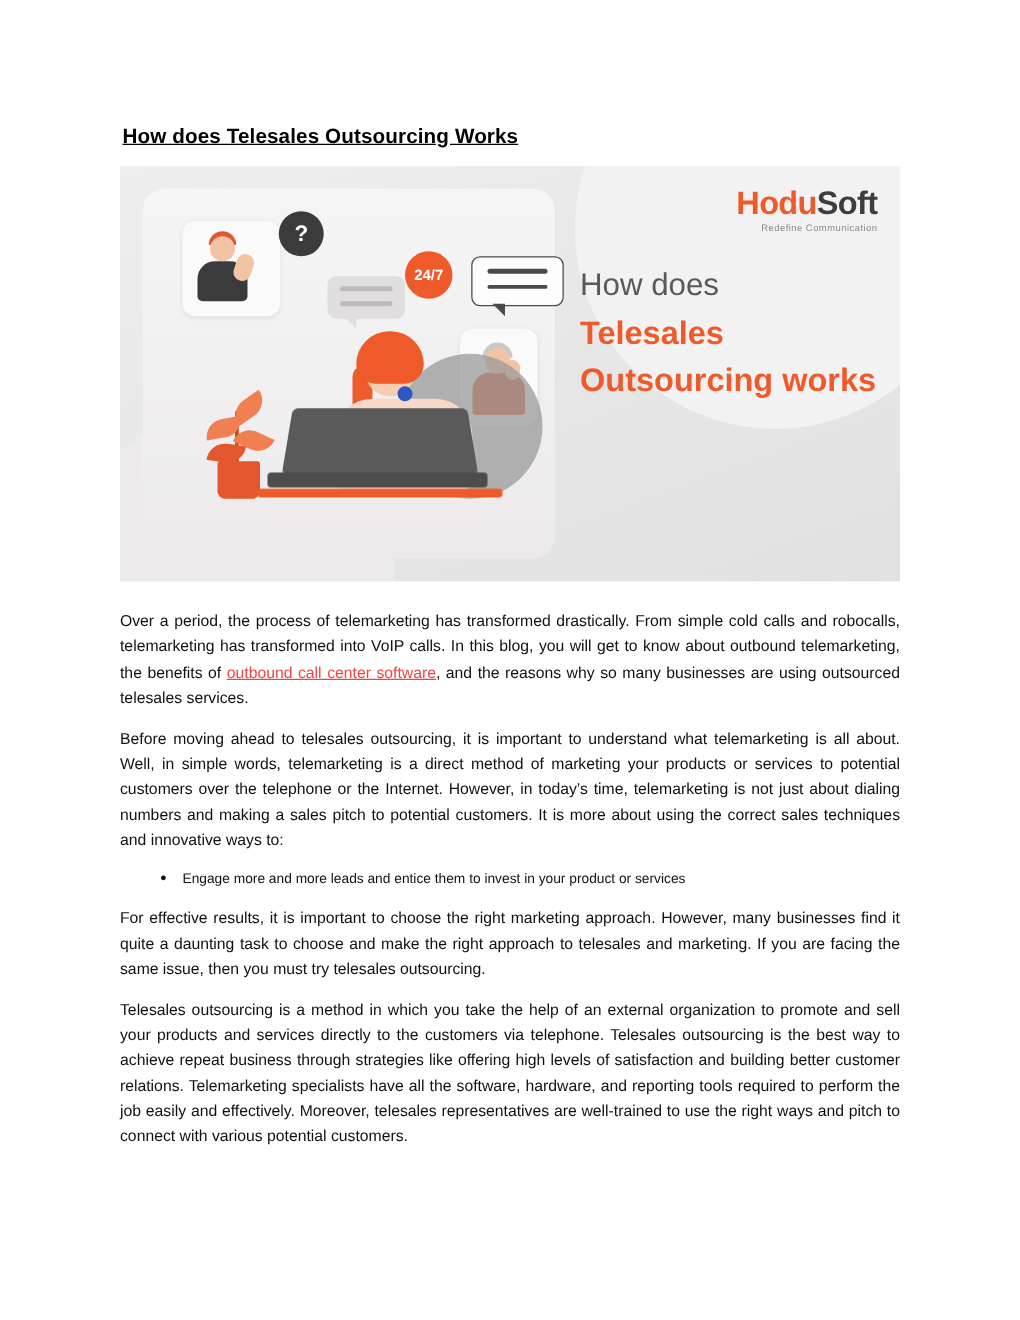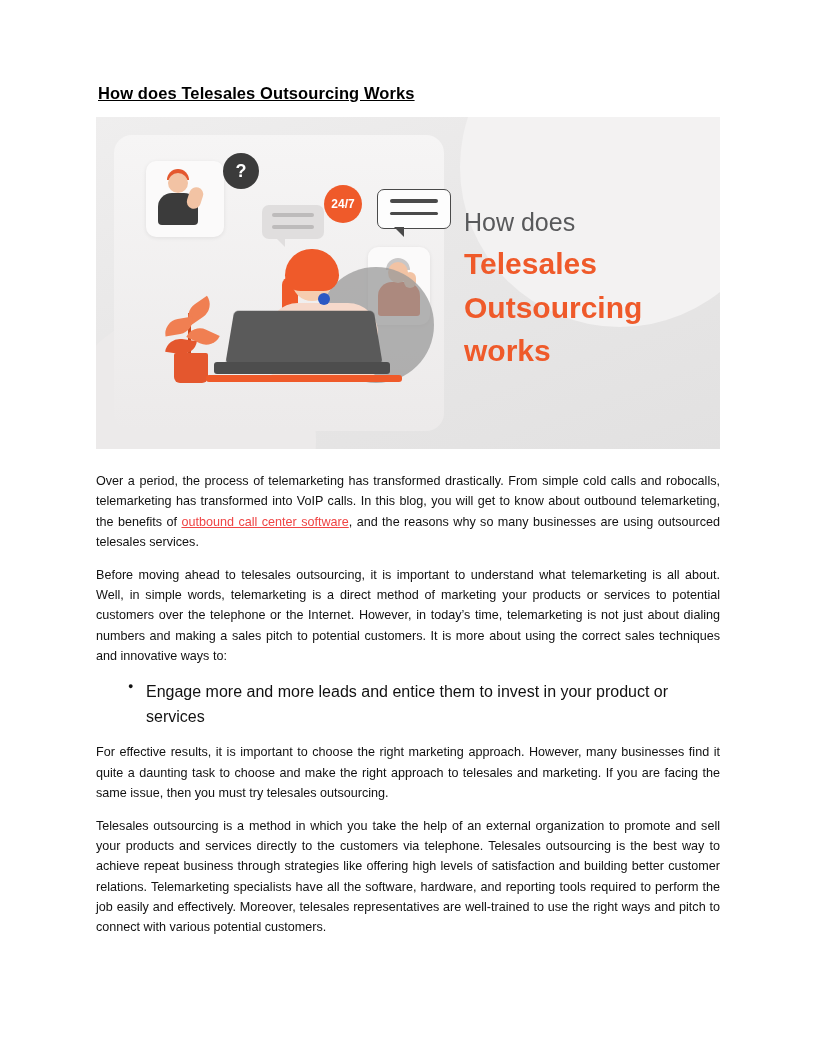--- a/index.html
+++ b/index.html
@@ -13,20 +13,21 @@
     font-family: "Liberation Sans", sans-serif;
     color: #000000;
     overflow: hidden;
   }
   .page {
     position: relative;
     width: 816px;
     height: 940px;
     box-sizing: border-box;
     padding: 84px 96px 0 96px;
+    margin-top: 16px;
   }
   .doc-title {
     font-size: 16.5px;
     font-weight: bold;
     text-decoration: underline;
     letter-spacing: 0.1px;
     margin: 0 0 14px 2px;
     color: #000;
   }
   
@@ -82,31 +83,31 @@
   .logo-sub {
     font-size: 7.5px;
     color: #8a8a8a;
     letter-spacing: 0.4px;
     margin-top: 4px;
   }
   
   .hero-head {
     position: absolute;
     left: 368px;
-    top: 90px;
+    top: 80px;
     width: 240px;
   }
   .hero-head .line1 {
     font-size: 25px;
     color: #58595b;
     font-weight: normal;
     line-height: 1.25;
   }
   .hero-head .line2 {
-    font-size: 30px;
+    font-size: 26px;
     color: #ef5a2a;
     font-weight: bold;
     line-height: 1.45;
     margin-top: 4px;
   }
   
   .ill-card {
     position: absolute;
     border-radius: 10px;
     background: #fbfafa;
@@ -249,21 +250,21 @@
   a.inline-link {
     color: #ef4444;
     text-decoration: underline;
   }
   ul.bullets {
     margin: 4px 0 12px 0;
     padding-left: 50px;
     list-style: none;
   }
   ul.bullets li {
-    font-size: 16px;
+    font-size: 11px;
     line-height: 1.62;
     margin-bottom: 1px;
     position: relative;
     color: #111;
   }
   ul.bullets li:before {
     content: "\25CF";
     position: absolute;
     left: -18px;
     top: 0;
@@ -316,20 +317,24 @@
 
     <div class="agent-hair2"></div>
     <div class="agent-body"></div>
     <div class="agent-head"></div>
     <div class="agent-hair"></div>
     <div class="agent-mic"></div>
     <div class="laptop-screen"></div>
     <div class="laptop-base"></div>
     <div class="laptop-line"></div>
 
+    <div class="logo">
+      <div class="logo-main"><span class="hodu">Hodu</span><span>Soft</span></div>
+      <div class="logo-sub">Redefine Communication</div>
+    </div>
 
     <div class="hero-head">
       <div class="line1">How does</div>
       <div class="line2">Telesales Outsourcing works</div>
     </div>
   </div>
 
   <div class="body-text">
     <p class="para"><span>Over a period, the process of telemarketing has transformed drastically. From simple cold calls and robocalls, telemarketing has transformed into VoIP calls. In this blog, you will get to know about outbound telemarketing, the benefits of </span><a class="inline-link" href="#">outbound call center software</a><span>, and the reasons why so many businesses are using outsourced telesales services.</span></p>
 

